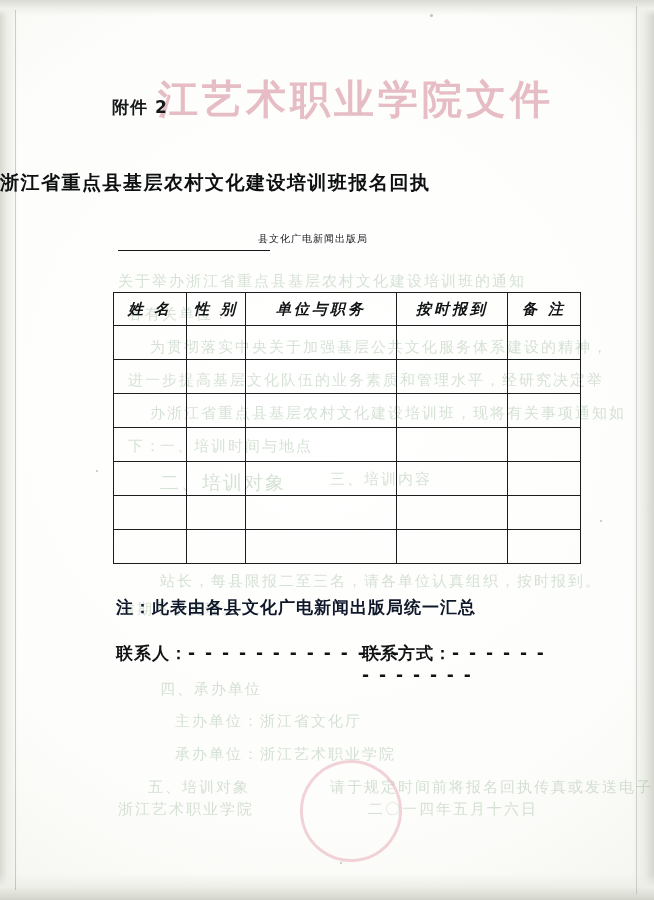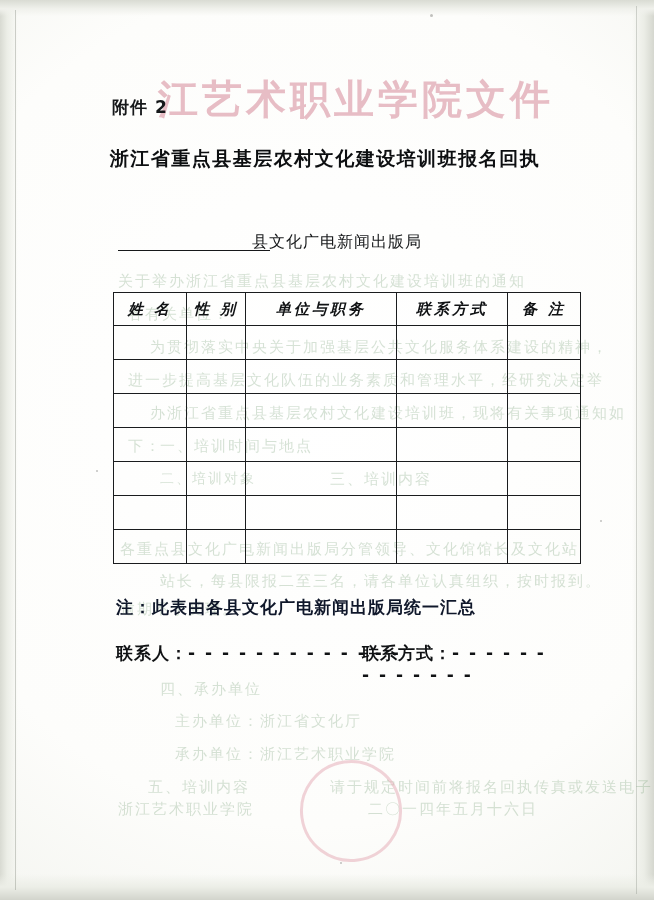--- a/index.html
+++ b/index.html
@@ -110,23 +110,23 @@
     top: 96px;
     font-size: 17px;
     color: #16181a;
     font-weight: bold;
     letter-spacing: 1px;
     font-family: "DejaVu Sans", "Liberation Sans", sans-serif;
   }
   .doc-title {
     position: absolute;
     left: 0;
-    top: 146px;
+    top: 170px;
     width: 650px;
-    text-align: center;
+    text-align: left;
     font-size: 19px;
     font-weight: bold;
     color: #0d0f11;
     letter-spacing: 1.5px;
     font-family: "DejaVu Sans", "Liberation Sans", sans-serif;
   }
   .fill-line-row {
     position: absolute;
     left: 118px;
     top: 232px;
@@ -136,23 +136,23 @@
   .fill-blank {
     position: absolute;
     left: 0;
     top: 18px;
     width: 152px;
     height: 0;
     border-bottom: 1.5px solid #16181a;
   }
   .fill-text {
     position: absolute;
-    left: 134px;
+    left: 140px;
     top: 0;
-    font-size: 16px;
+    font-size: 10px;
     color: #16181a;
     letter-spacing: 1px;
     font-family: "DejaVu Sans", "Liberation Sans", sans-serif;
   }
 
   table.reg-table {
     position: absolute;
     left: 113px;
     top: 292px;
     width: 462px;
@@ -238,28 +238,27 @@
   <div class="bleed">
     <div class="bleed-title">江艺术职业学院文件</div>
 
     <div class="bleed-text" style="left:118px;top:272px;font-size:15px;">关于举办浙江省重点县基层农村文化建设培训班的通知</div>
     <div class="bleed-text" style="left:128px;top:305px;font-size:15px;">各有关单位：</div>
     <div class="bleed-text" style="left:150px;top:338px;font-size:15px;">为贯彻落实中央关于加强基层公共文化服务体系建设的精神，</div>
     <div class="bleed-text" style="left:128px;top:371px;font-size:15px;">进一步提高基层文化队伍的业务素质和管理水平，经研究决定举</div>
     <div class="bleed-text" style="left:150px;top:404px;font-size:15px;">办浙江省重点县基层农村文化建设培训班，现将有关事项通知如</div>
     <div class="bleed-text" style="left:128px;top:437px;font-size:15px;">下：</div>
     <div class="bleed-text" style="left:160px;top:437px;font-size:15px;">一、培训时间与地点</div>
-    <div class="bleed-text" style="left:160px;top:470px;font-size:14px;font-family:Liberation Serif, serif;">二、培训对象</div>
+    <div class="bleed-text" style="left:160px;top:470px;font-size:19px;font-family:Liberation Serif, serif;">二、培训对象</div>
     <div class="bleed-text" style="left:330px;top:470px;font-size:15px;">三、培训内容</div>
-    <div class="bleed-text" style="left:120px;top:540px;font-size:15px;">各重点县文化广电新闻出版局分管领导、文化馆馆长及文化站</div>
     <div class="bleed-text" style="left:160px;top:572px;font-size:15px;">站长，每县限报二至三名，请各单位认真组织，按时报到。</div>
     <div class="bleed-text" style="left:160px;top:680px;font-size:15px;">四、承办单位</div>
     <div class="bleed-text" style="left:175px;top:712px;font-size:15px;">主办单位：浙江省文化厅</div>
     <div class="bleed-text" style="left:175px;top:745px;font-size:15px;">承办单位：浙江艺术职业学院</div>
-    <div class="bleed-text" style="left:148px;top:778px;font-size:15px;">五、培训内容</div>
+    <div class="bleed-text" style="left:148px;top:778px;font-size:15px;">五、培训对象</div>
     <div class="bleed-text" style="left:330px;top:778px;font-size:15px;">请于规定时间前将报名回执传真或发送电子邮件至联系人，</div>
     <div class="bleed-text" style="left:120px;top:600px;font-size:15px;">逾期不予受理。</div>
 
     <div class="bleed-text" style="left:118px;top:800px;font-size:15px;">浙江艺术职业学院</div>
     <div class="bleed-text" style="left:368px;top:800px;font-size:15px;">二〇一四年五月十六日</div>
 
     <div class="bleed-stamp"></div>
   </div>
 
   <div class="attachment-label">附件 2</div>
@@ -270,21 +269,21 @@
     <div class="fill-blank"></div>
     <div class="fill-text">县文化广电新闻出版局</div>
   </div>
 
   <table class="reg-table">
     <thead>
       <tr>
         <th class="col-name">姓 名</th>
         <th class="col-sex">性 别</th>
         <th class="col-unit">单位与职务</th>
-        <th class="col-phone">联系方式</th>
+        <th class="col-phone">按时报到</th>
         <th class="col-note">备 注</th>
       </tr>
     </thead>
     <tbody>
       <tr>
         <td class="empty"></td>
         <td class="empty"></td>
         <td class="empty"></td>
         <td class="empty"></td>
         <td class="empty"></td>

